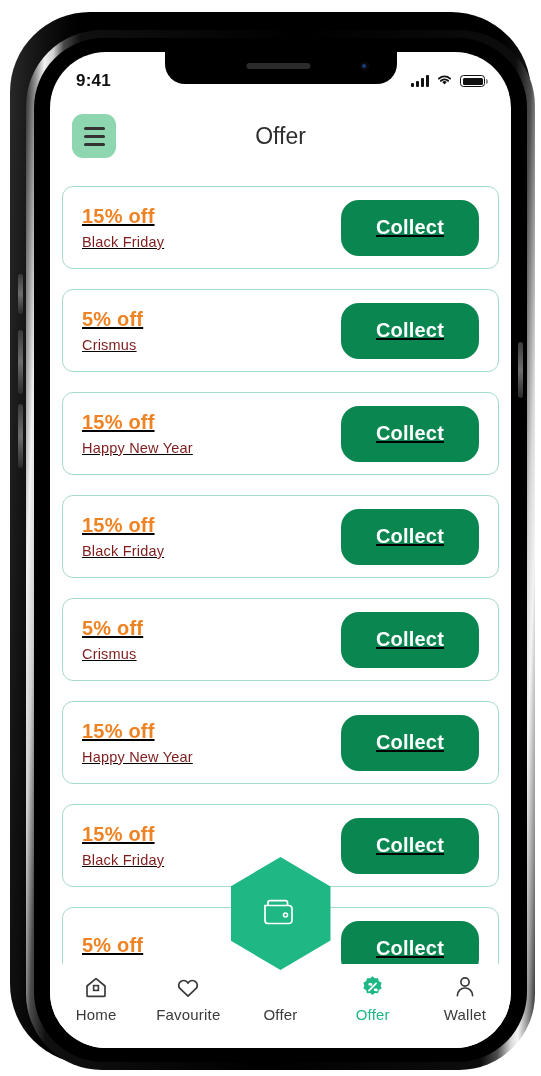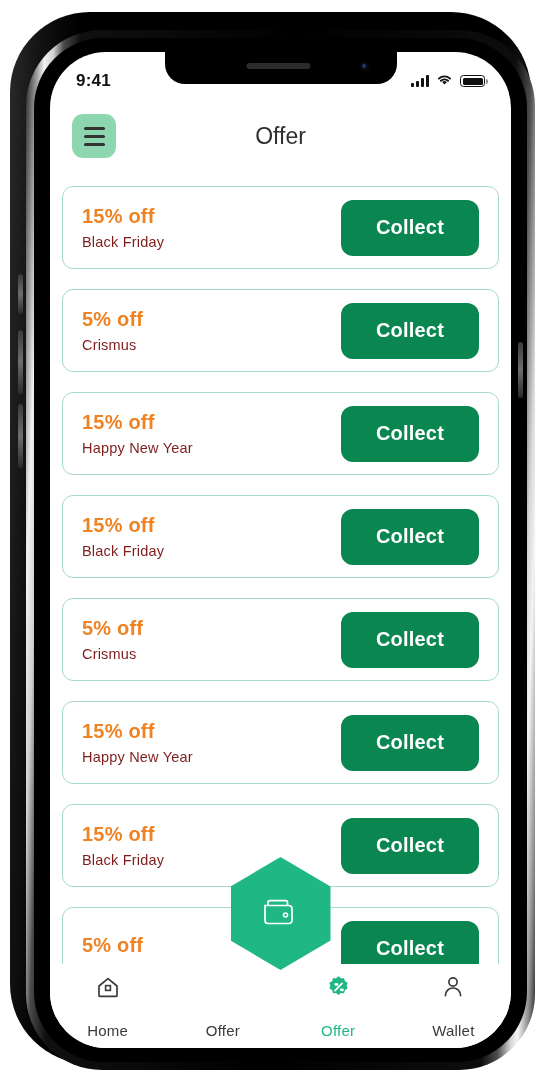--- a/index.html
+++ b/index.html
@@ -110,34 +110,35 @@
   .page-title {
     position: absolute; left: 0; right: 0; text-align: center;
     font-size: 23px; color: #2e2e2e; font-weight: normal; pointer-events: none;
   }
 
   
   .offer-list {
     position: absolute; left: 0; right: 0; top: 120px; bottom: 0;
     padding: 14px 12px 17px 12px;
     overflow: hidden;
+    text-decoration: underline;
   }
   .offer-card {
     height: 83px; margin-bottom: 20px;
     border: 1.4px solid #a6dcc3; border-radius: 11px;
     background: #fff;
     display: flex; align-items: center; justify-content: space-between;
     padding: 0 19px;
     cursor: pointer;
   }
   .offer-texts { display: flex; flex-direction: column; gap: 6px; }
   .offer-discount { font-size: 20px; font-weight: bold; color: #ef8324; letter-spacing: .2px; }
   .offer-title { font-size: 14.5px; color: #7f1d1d; letter-spacing: .2px; }
   .collect-btn {
-    width: 138px; height: 56px; border: none; border-radius: 12px;
+    width: 138px; height: 56px; border: none; border-radius: 18px;
     background: #0a8650; color: #fff;
     font-family: "Liberation Sans", sans-serif;
     font-size: 20px; font-weight: bold; cursor: pointer; letter-spacing: .2px;
   }
 
   
   .wallet-hex {
     position: absolute; left: 50%; transform: translateX(-50%);
     bottom: 78px; width: 100px; height: 113px;
     background: #1fb885;
@@ -150,21 +151,21 @@
   .bottom-nav {
     position: absolute; left: 0; right: 0; bottom: 0; height: 84px;
     background: #fff; z-index: 50;
     display: flex; align-items: flex-start; padding-top: 10px;
   }
   .nav-item {
     flex: 1; display: flex; flex-direction: column; align-items: center; gap: 6px;
     cursor: pointer;
   }
   .nav-icon { height: 26px; display: flex; align-items: center; justify-content: center; }
-  .nav-label { font-size: 15px; color: #3a3a3a; letter-spacing: .2px; margin-top: 16px; }
+  .nav-label { font-size: 15px; color: #3a3a3a; letter-spacing: .2px; }
   .nav-item.active .nav-label { color: #1fb885; }
   .nav-item.wallet .nav-icon { visibility: hidden; }
 </style>
 </head>
 <body>
 
 <div class="stage">
   <div class="phone-outer">
     <div class="phone-metal"></div>
     <div class="phone-inner"></div>
@@ -295,20 +296,28 @@
         <div class="nav-item">
           <span class="nav-icon">
             <svg width="24" height="22" viewBox="0 0 24 22" aria-hidden="true">
               <path d="M3 10 12 2.6 21 10v9.4a1 1 0 0 1-1 1H4a1 1 0 0 1-1-1z" fill="none" stroke="#3a3a3a" stroke-width="1.7" stroke-linejoin="round"></path>
               <rect x="9.6" y="9.6" width="4.8" height="4.8" fill="none" stroke="#3a3a3a" stroke-width="1.6"></rect>
             </svg>
           </span>
           <span class="nav-label">Home</span>
         </div>
 
+        <div class="nav-item">
+          <span class="nav-icon">
+            <svg width="26" height="23" viewBox="0 0 26 23" aria-hidden="true">
+              <path d="M13 20.2 4.6 12.2a4.9 4.9 0 1 1 8.4-5 4.9 4.9 0 1 1 8.4 5z" fill="none" stroke="#3a3a3a" stroke-width="1.7" stroke-linejoin="round"></path>
+            </svg>
+          </span>
+          <span class="nav-label">Favourite</span>
+        </div>
 
         <div class="nav-item wallet">
           <span class="nav-icon"></span>
           <span class="nav-label">Offer</span>
         </div>
 
         <div class="nav-item active">
           <span class="nav-icon">
             <svg width="25" height="25" viewBox="0 0 24 24" aria-hidden="true">
               <path d="M12 1.3l2.3 1.9 3-.2.9 2.9 2.6 1.5-1 2.8 1 2.8-2.6 1.5-.9 2.9-3-.2L12 19.1l-2.3-1.9-3 .2-.9-2.9L3.2 13l1-2.8-1-2.8 2.6-1.5.9-2.9 3 .2z" fill="#1fb885"></path>

